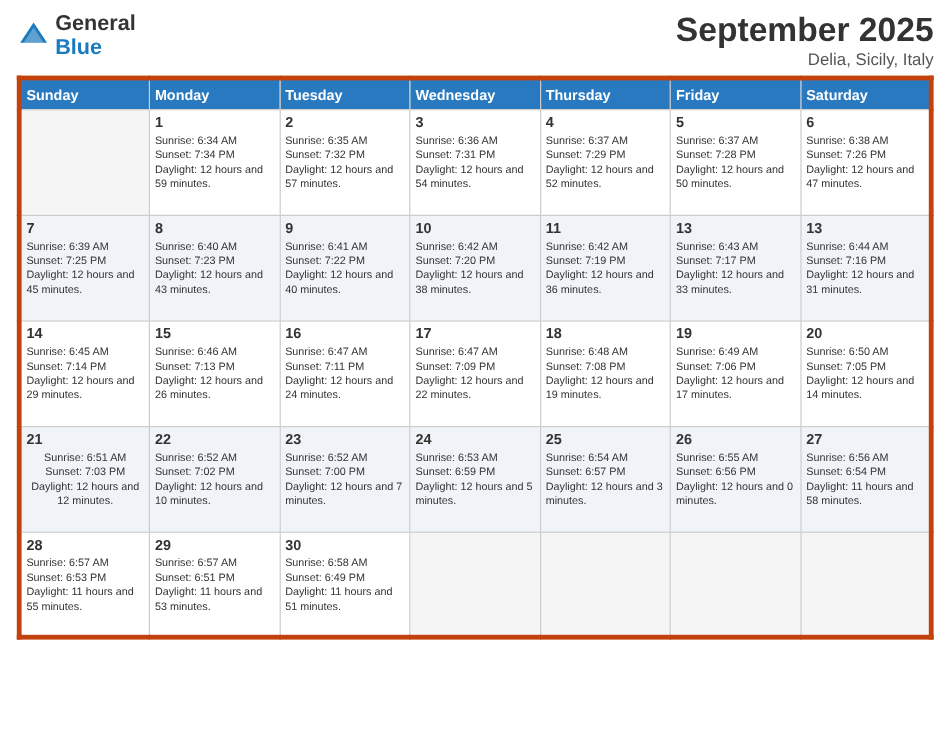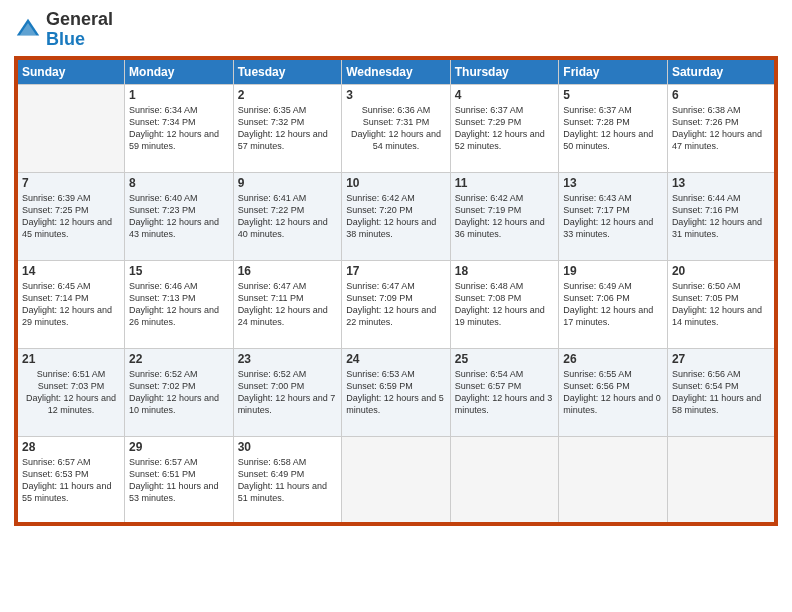--- a/index.html
+++ b/index.html
@@ -110,20 +110,22 @@
       <svg class="logo-icon" viewBox="0 0 40 40">
         <polygon points="20,4 36,28 4,28" fill="#1a7abf"></polygon>
         <polygon points="20,10 32,28 8,28" fill="#fff" opacity="0.3"></polygon>
       </svg>
       <div class="logo-text">
         <span class="logo-general">General</span><br>
         <span class="logo-blue">Blue</span>
       </div>
     </div>
     <div class="title-block">
+      <div class="month-title">September 2025</div>
+      <div class="location">Delia, Sicily, Italy</div>
     </div>
   </div>
 
   <table class="calendar">
     <thead>
       <tr>
         <th>Sunday</th>
         <th>Monday</th>
         <th>Tuesday</th>
         <th>Wednesday</th>
@@ -142,21 +144,21 @@
 Daylight: 12 hours and 59 minutes.</div>
           </td>
           <td>
             <span class="day-num">2</span>
             <div class="cell-text" style="white-space: pre-line;">Sunrise: 6:35 AM
 Sunset: 7:32 PM
 Daylight: 12 hours and 57 minutes.</div>
           </td>
           <td>
             <span class="day-num">3</span>
-            <div class="cell-text" style="white-space: pre-line; text-align: center;">Sunrise: 6:36 AM
+            <div class="cell-text" style="white-space: pre-line;">Sunrise: 6:36 AM
 Sunset: 7:31 PM
 Daylight: 12 hours and 54 minutes.</div>
           </td>
           <td>
             <span class="day-num">4</span>
             <div class="cell-text" style="white-space: pre-line;">Sunrise: 6:37 AM
 Sunset: 7:29 PM
 Daylight: 12 hours and 52 minutes.</div>
           </td>
           <td>

